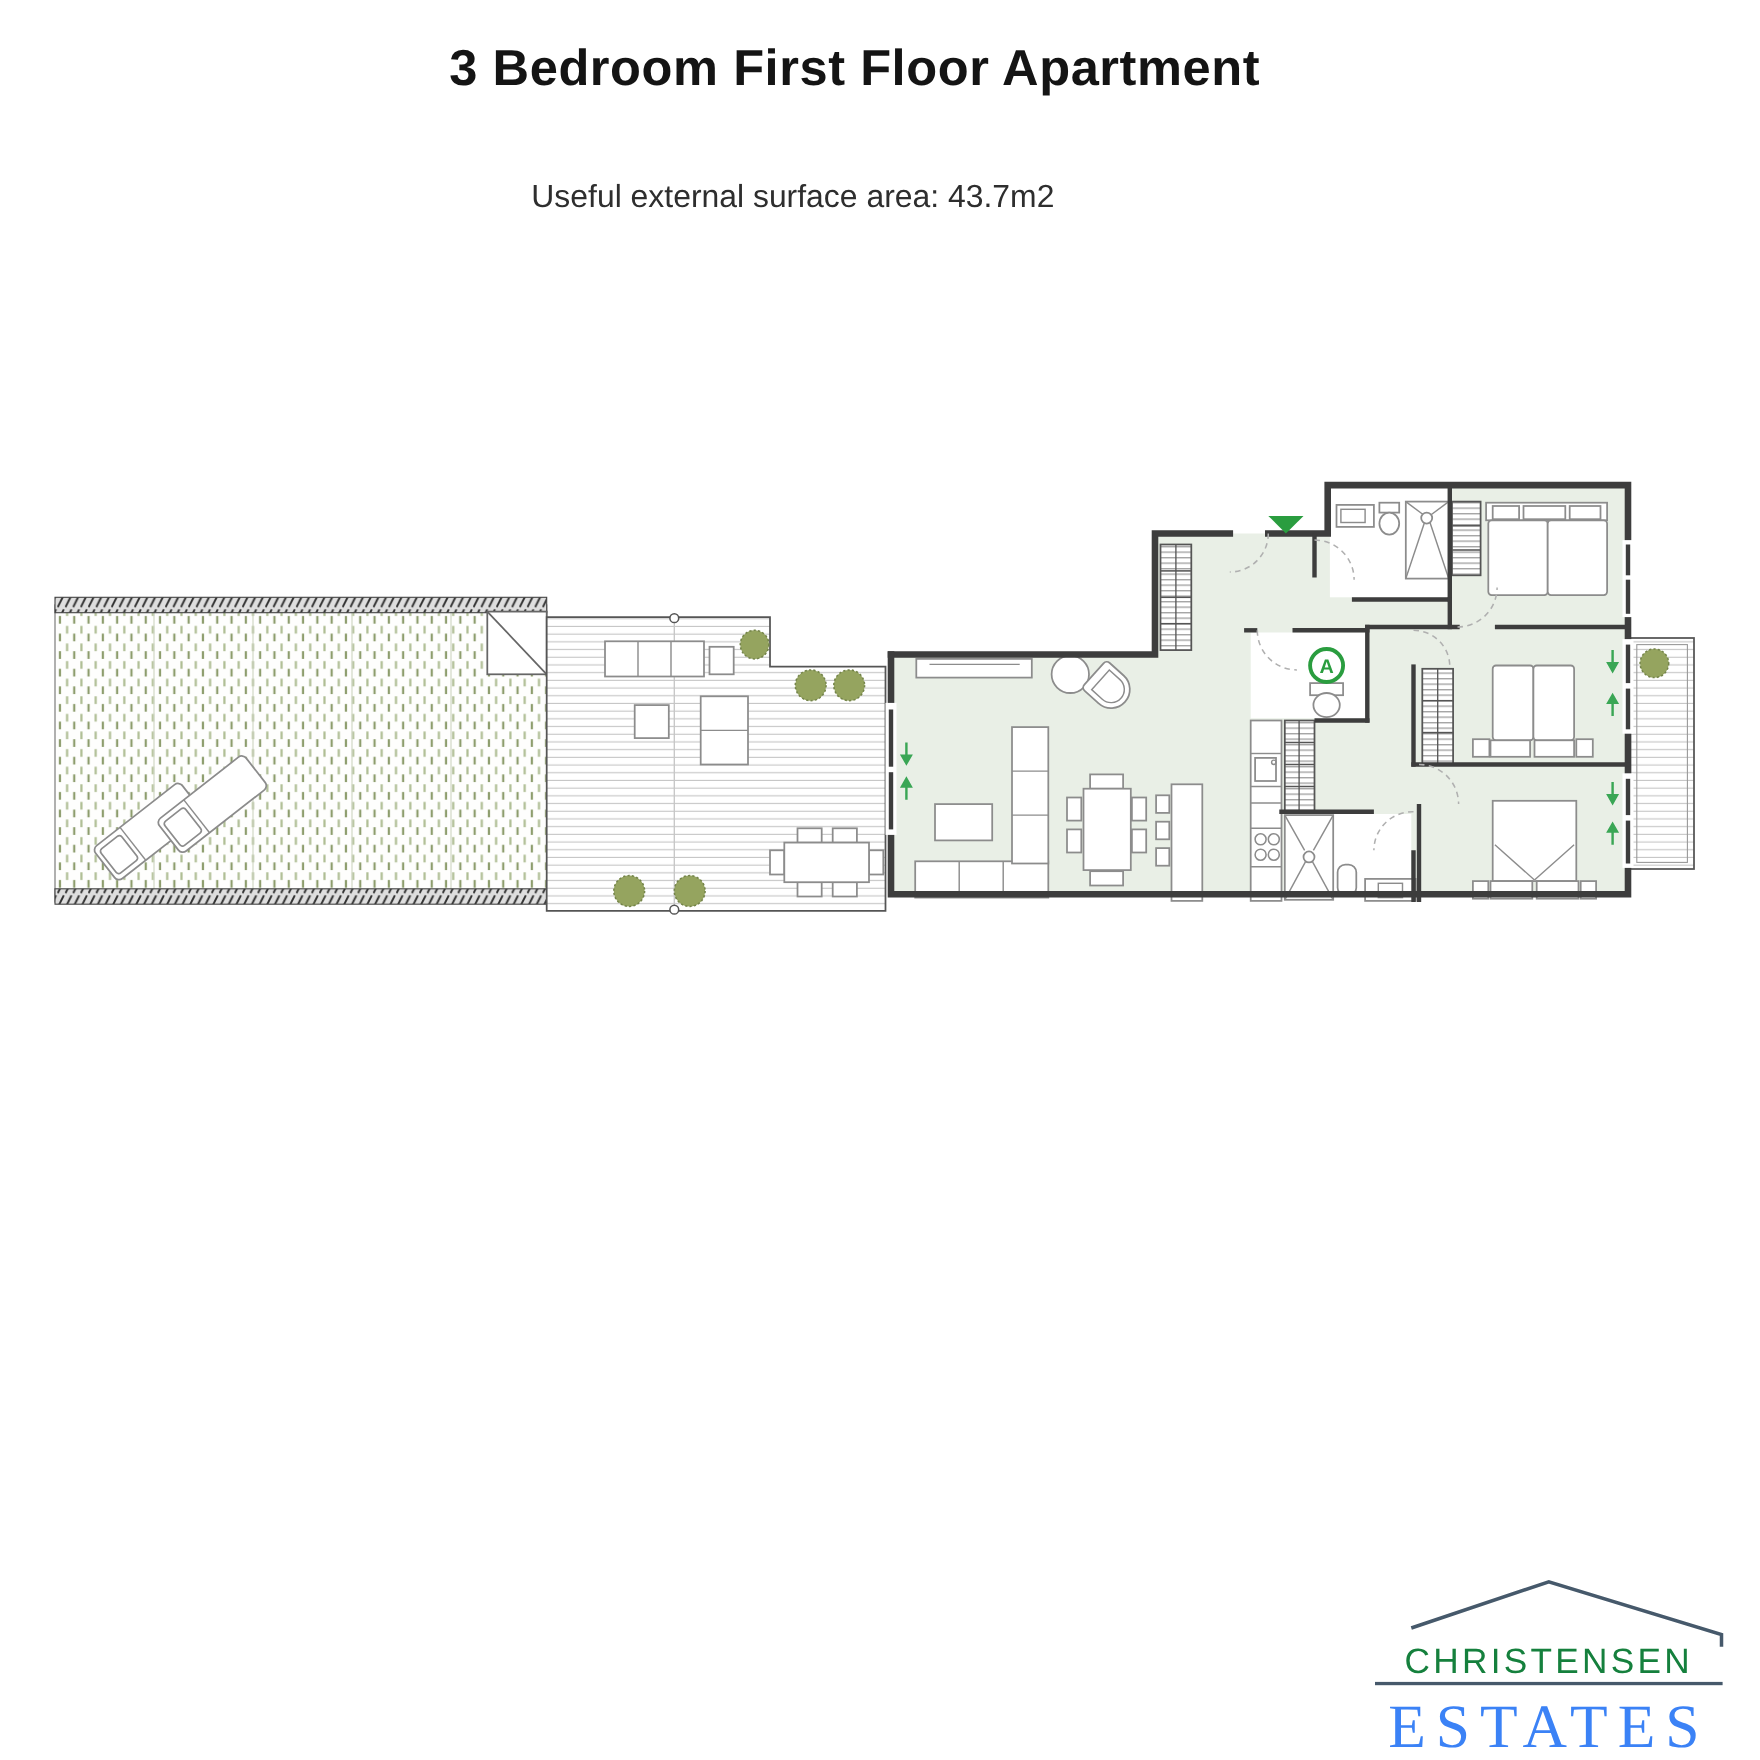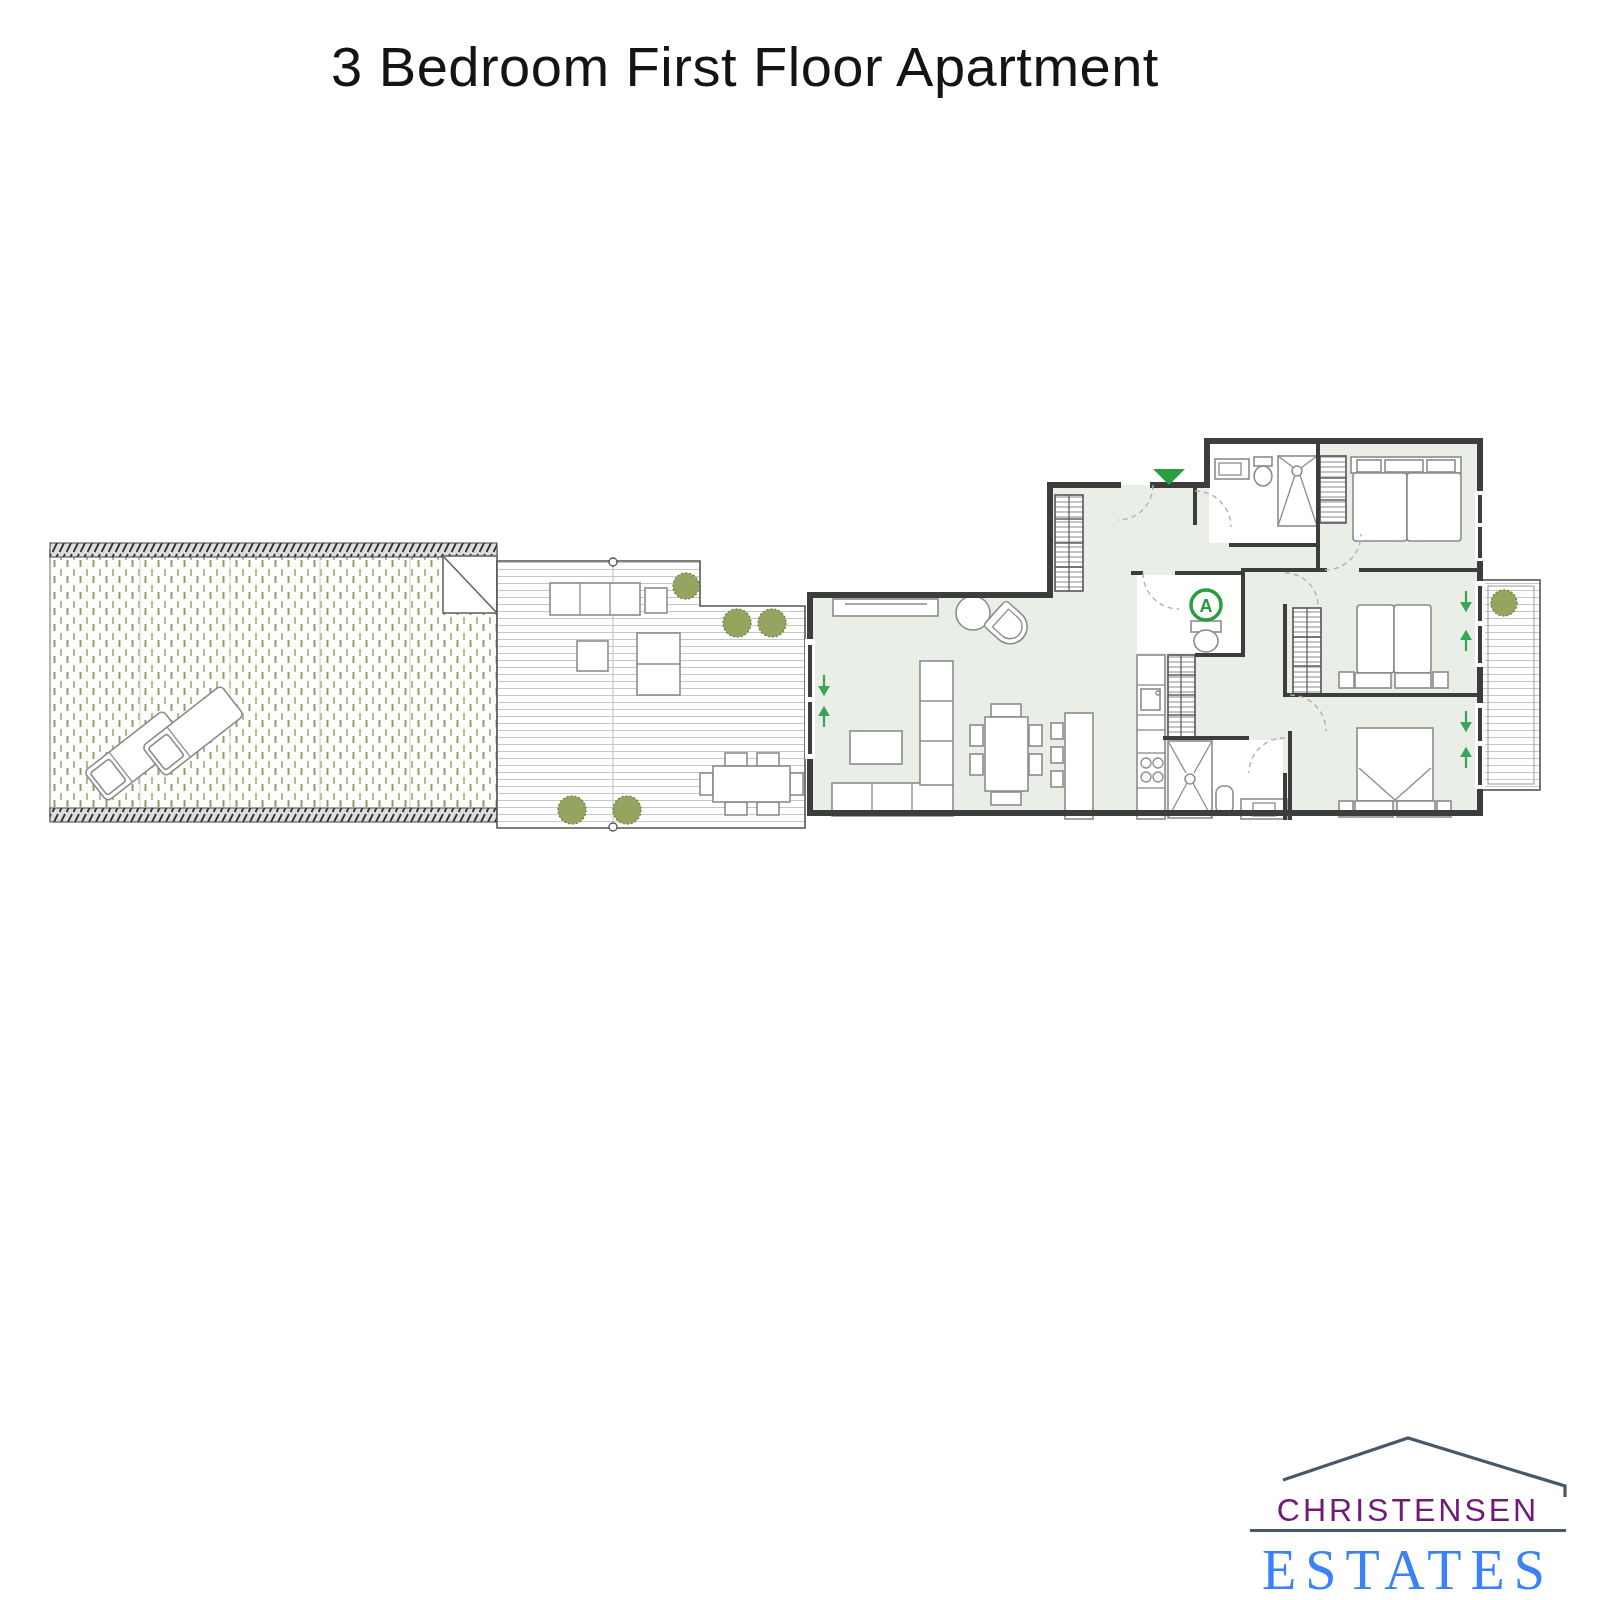--- a/index.html
+++ b/index.html
@@ -1,42 +1,43 @@
 <!DOCTYPE html>
 <html><head>
 <meta charset="utf-8">
 <style>
   html,body{margin:0;padding:0;}
   body{width:1600px;height:1600px;position:relative;background:#ffffff;overflow:hidden;
        font-family:"Liberation Sans","DejaVu Sans",sans-serif;}
   .abs{position:absolute;}
-  #title{left:0;top:34px;width:1490px;text-align:center;font-size:56px;font-weight:400;
-         color:#141414;letter-spacing:.5px;}
+  #title{left:0;top:34px;width:1490px;text-align:center;font-size:46px;font-weight:700;
+         color:#141414;letter-spacing:.5px;padding-left:32px;}
   #surface{left:483px;top:158px;font-size:29px;color:#2e2e2e;line-height:43px;font-weight:400;}
   #plan{left:45px;top:423px;width:1500px;height:415px;}
   #logo-roof{left:1248px;top:1426px;width:320px;height:72px;}
   #logo-name{left:1240px;top:1492px;width:336px;text-align:center;font-size:32px;
-             letter-spacing:3px;color:#701a75;font-weight:400;}
+             letter-spacing:3px;color:#15803d;font-weight:400;}
   #logo-rule{left:1250px;top:1529px;width:316px;border-top:3px solid #46596b;height:0;}
   #logo-division{left:1232px;top:1538px;width:352px;text-align:center;
                  font-family:"Liberation Serif","DejaVu Serif",serif;font-size:56px;
                  letter-spacing:9px;color:#3b82f6;font-weight:400;}
   svg .wall{stroke:#3d3d3d;fill:none;}
   svg .furn{fill:#ffffff;stroke:#8c8c8c;stroke-width:1.6;}
   svg .furnline{stroke:#8c8c8c;stroke-width:1.3;fill:none;}
   svg .arc{stroke:#b0b0b0;stroke-width:1.4;fill:none;stroke-dasharray:5 4;}
   svg .ward{fill:url(#wpat);stroke:#555;stroke-width:1.6;}
   svg text{font-family:"Liberation Sans","DejaVu Sans",sans-serif;}
 </style>
 </head>
 <body>
 
 <div class="abs" id="title">3 Bedroom First Floor Apartment</div>
 
 <div class="abs" id="surface">
+  <div>Useful external surface area: 43.7m2</div>
 </div>
 
 <svg class="abs" id="plan" viewBox="0 0 1500 415">
   <defs>
     <pattern id="grass" width="13" height="16" patternUnits="userSpaceOnUse">
       <rect width="13" height="16" fill="#fefefd"></rect>
       <line x1="3" y1="2" x2="3" y2="9" stroke="#aebd93" stroke-width="2"></line>
       <line x1="9.5" y1="9" x2="9.5" y2="16" stroke="#8d9d6d" stroke-width="2"></line>
     </pattern>
     <pattern id="deckp" width="10" height="7" patternUnits="userSpaceOnUse">

